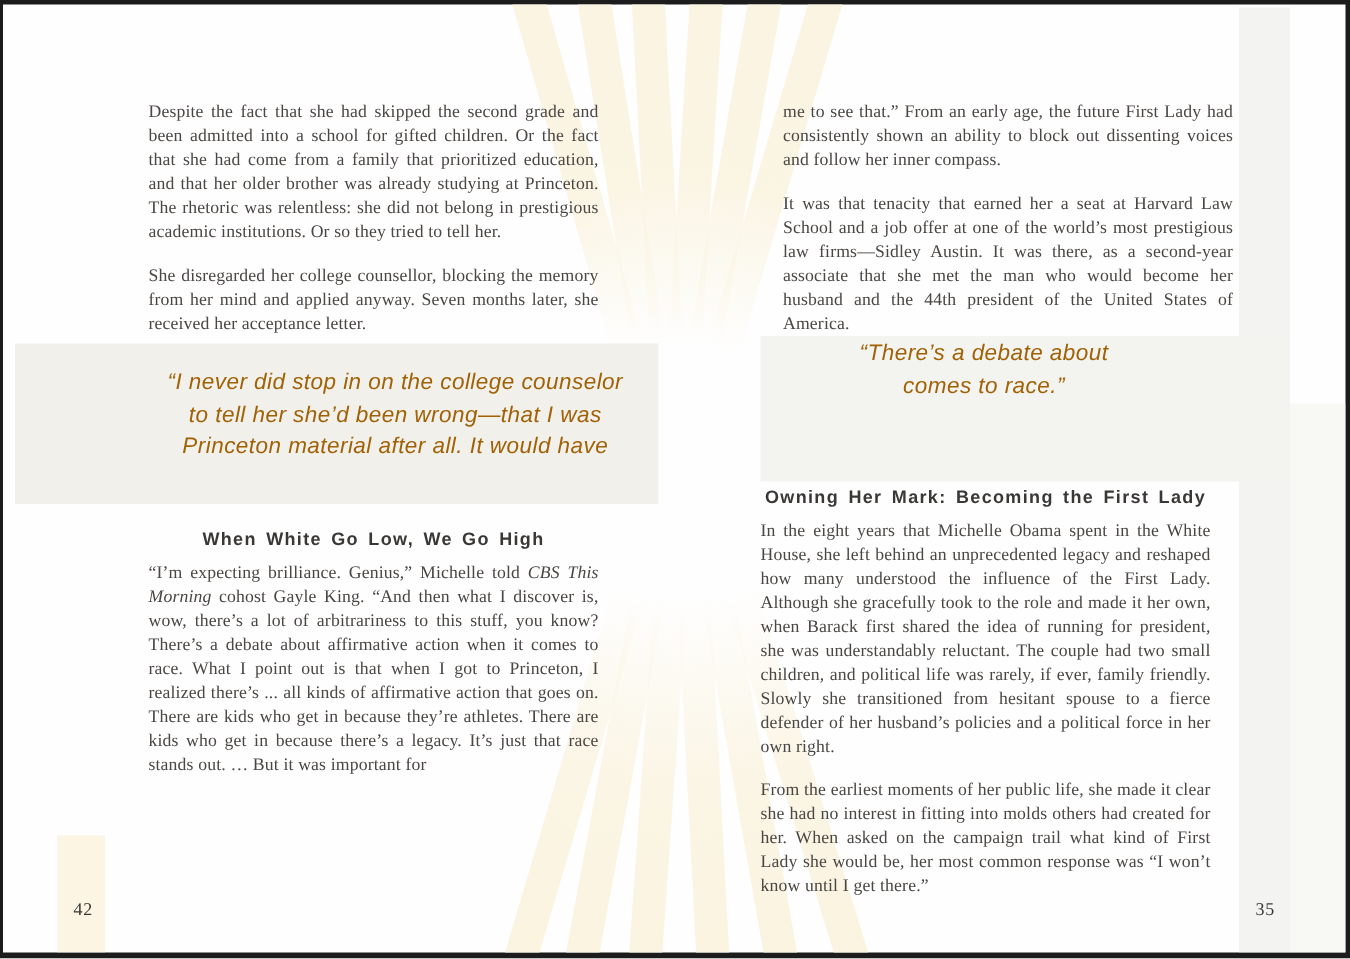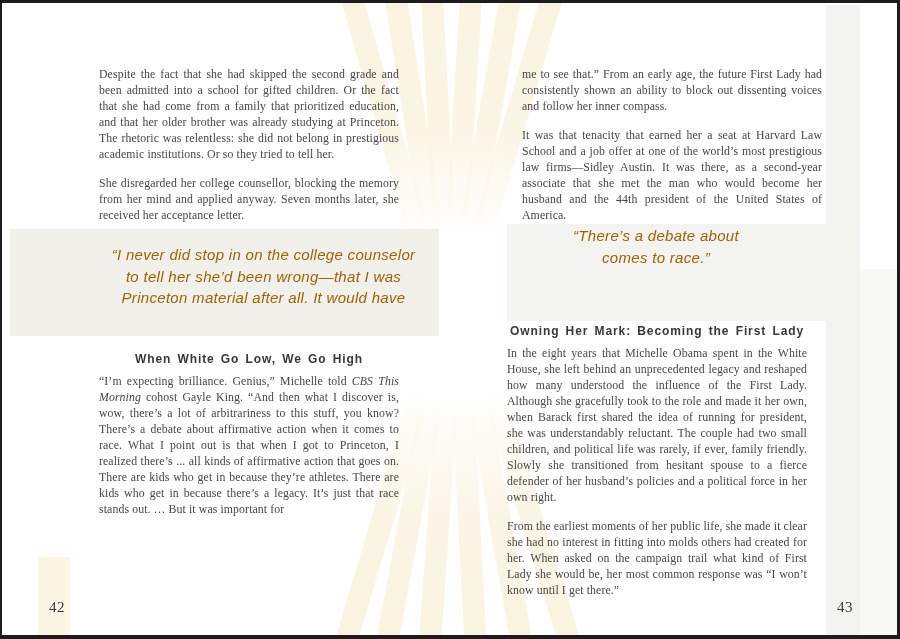--- a/index.html
+++ b/index.html
@@ -61,21 +61,21 @@
     position:absolute; z-index:2; font-family:"Liberation Sans", sans-serif;
     font-style:italic; color:#a16207;
   }
   .qbox-left { left:8px; top:226px; width:429px; height:107px; background:#f1f0eb; }
   .qbox-right { left:505px; top:221px; width:352px; height:97px; background:#f3f3ef; }
   .quote-box .qt { text-align:center; font-size:15px; line-height:21.5px; letter-spacing:0.3px; }
   .qbox-left .qt { margin:15px 6px 0 84px; width:339px; }
   .qbox-right .qt { margin:1px 66px 0 12px; width:274px; }
   
   .pagenum {
-    position:absolute; z-index:4; font-size:15px; color:#3b3937; letter-spacing:0.5px;text-align:center;
+    position:absolute; z-index:4; font-size:12px; color:#3b3937; letter-spacing:0.5px;text-align:center;
   }
   .pn-left { left:47px; top:596px; }
   .pn-right { left:835px; top:596px; }
 </style>
 </head>
 <body>
 
 <div class="canvas">
 
   <div class="fan-top">
@@ -136,16 +136,16 @@
         <div>comes to race.”</div>
       </div>
     </div>
 
     <div class="colblock col-right-mid">
       <h2 class="section">Owning Her Mark: Becoming the First Lady</h2>
       <p>In the eight years that Michelle Obama spent in the White House, she left behind an unprecedented legacy and reshaped how many understood the influence of the First Lady. Although she gracefully took to the role and made it her own, when Barack first shared the idea of running for president, she was understandably reluctant. The couple had two small children, and political life was rarely, if ever, family friendly. Slowly she transitioned from hesitant spouse to a fierce defender of her husband’s policies and a political force in her own right.</p>
       <p>From the earliest moments of her public life, she made it clear she had no interest in fitting into molds others had created for her. When asked on the campaign trail what kind of First Lady she would be, her most common response was  “I won’t know until I get there.”</p>
     </div>
 
-    <div class="pagenum pn-right">43</div>
+    <div class="pagenum pn-right">35</div>
   </div>
 
 </div>
 
 </body></html>

